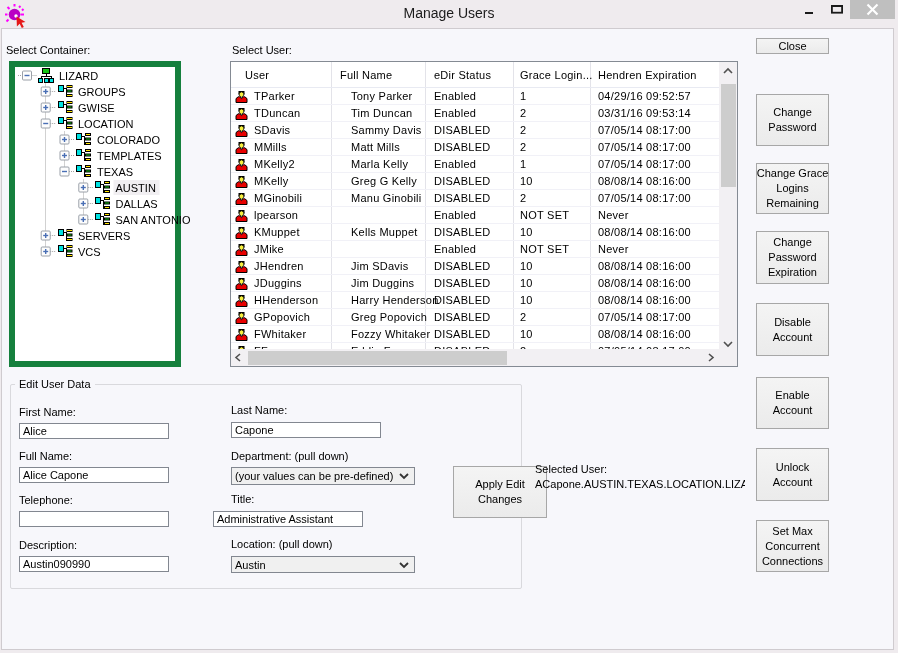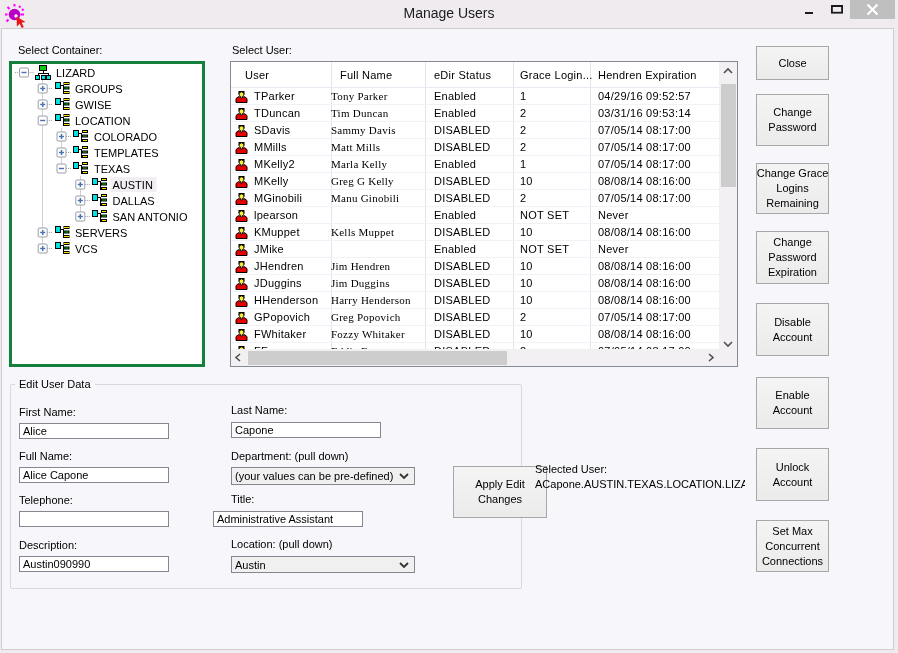--- a/index.html
+++ b/index.html
@@ -4,26 +4,26 @@
 <style>
 * { margin:0; padding:0; box-sizing:border-box; }
 html,body { width:898px; height:653px; }
 body { -webkit-font-smoothing:antialiased; font-family:"Liberation Sans", sans-serif; background:#efebee; position:relative; overflow:hidden; }
 .abs { position:absolute; }
 .lbl { position:absolute; font-size:11px; color:#000; white-space:nowrap; }
 #client { position:absolute; left:1px; top:28px; width:893px; height:622px; background:#f7f7fb; border:1px solid #cfcbcf; }
 #title { position:absolute; left:0; top:5px; width:898px; text-align:center; font-size:14px; color:#1b1b1b; }
 #closebtn { position:absolute; left:850px; top:0; width:45px; height:19px; background:#bfbfbf; }
 .btn { position:absolute; background:linear-gradient(#f4f4f4,#ebebeb); border:1px solid #a7a7a7; font-size:11px; line-height:15px; color:#000; display:flex; align-items:center; justify-content:center; text-align:center; white-space:nowrap; }
-#tree { position:absolute; left:9px; top:61px; width:196px; height:306px; background:#fff; border:3px solid #15803d; }
+#tree { position:absolute; left:9px; top:61px; width:172px; height:306px; background:#fff; border:6px solid #15803d; }
 #list { position:absolute; left:230px; top:61px; width:508px; height:306px; background:#fff; border:1px solid #848a93; overflow:hidden; }
 .hdr { position:absolute; top:0; font-size:11px; letter-spacing:0.25px; color:#000; white-space:nowrap; }
 .row { position:absolute; left:0; width:489px; height:17px; font-size:11px; letter-spacing:0.25px; white-space:nowrap; }
 .row span { position:absolute; top:2px; }
-.c0 { left:23px; } .c1 { left:100px;font-family:Liberation Serif, serif; } .c2 { left:203px; } .c3 { left:289px; } .c4 { left:367px; }
+.c0 { left:23px; } .c1 { left:120px; } .c2 { left:203px; } .c3 { left:289px; } .c4 { left:367px; }
 .vline { position:absolute; top:0; width:1px; height:287px; }
 .usr { position:absolute; left:4px; top:2px; }
 .grp { position:absolute; left:10px; top:384px; width:512px; height:205px; border:1px solid #d9d9dd; border-radius:2px; }
 .grp-lbl { position:absolute; left:4px; top:-7px; background:#f7f7fb; padding:0 4px; font-size:11px; }
 .inp { position:absolute; width:150px; height:16px; background:#fff; border:1px solid #828790; font-size:11px; padding:1px 0 0 3px; color:#000; white-space:nowrap; }
 .cmb { position:absolute; width:184px; height:17px; background:#f0f0f0; border:1px solid #828790; font-size:11px; padding:2px 16px 0 3px; color:#000; white-space:nowrap; }
 .chev { position:absolute; right:5px; top:5px; }
 .sb { background:#f2f0f3; }
 </style>
 </head>
@@ -54,21 +54,21 @@
   <svg width="45" height="19" viewBox="0 0 45 19">
       <g stroke="#fff" stroke-width="2.2">
         <line x1="17.5" y1="4.5" x2="27.5" y2="14.5"></line>
         <line x1="27.5" y1="4.5" x2="17.5" y2="14.5"></line>
       </g>
     </svg>
 </div>
 
 <div id="client"></div>
 
-<div class="lbl" style="left:18px;top:44px">Select Container:</div>
+<div class="lbl" style="left:6px;top:44px">Select Container:</div>
 <div class="lbl" style="left:232px;top:44px">Select User:</div>
 
 <div id="tree">
 <svg width="202" height="304" viewBox="0 0 202 304" font-family="Liberation Sans, sans-serif" font-size="11">
 <g stroke="#a3a3a3" stroke-width="1" stroke-dasharray="1 1" fill="none">
 <line x1="3" y1="8.5" x2="7.5" y2="8.5"></line>
 <line x1="16.5" y1="8.5" x2="22" y2="8.5"></line>
 <line x1="30.5" y1="16.5" x2="30.5" y2="184.5"></line>
 <line x1="49.5" y1="64.5" x2="49.5" y2="104.5"></line>
 <line x1="68.5" y1="112.5" x2="68.5" y2="152.5"></line>
@@ -399,21 +399,21 @@
       <span class="c3">NOT SET</span>
       <span class="c4">Never</span>
     </div>
 <div class="row" style="top:196px;border-bottom:1px solid #f1f1f7">
       <svg class="usr" width="13" height="13" viewBox="0 0 13 13">
         <path d="M 3.5 1 h 6 v 3.5 h -6 z" fill="#000"></path>
         <path d="M 4.2 3 L 6.5 1.8 L 8.8 3 L 8.8 5.2 L 6.5 7.4 L 4.2 5.2 Z" fill="#f6ef3e" stroke="#000" stroke-width="0.8"></path>
         <path d="M 1 12.5 V 8.6 L 3.2 6.8 H 4.6 L 6.5 8.6 L 8.4 6.8 H 9.8 L 12 8.6 V 12.5 Z" fill="#e80000" stroke="#000" stroke-width="1"></path>
       </svg>
       <span class="c0">JHendren</span>
-      <span class="c1">Jim Hendren</span>
+      <span class="c1">Jim SDavis</span>
       <span class="c2">DISABLED</span>
       <span class="c3">10</span>
       <span class="c4">08/08/14 08:16:00</span>
     </div>
 <div class="row" style="top:213px;border-bottom:1px solid #f1f1f7">
       <svg class="usr" width="13" height="13" viewBox="0 0 13 13">
         <path d="M 3.5 1 h 6 v 3.5 h -6 z" fill="#000"></path>
         <path d="M 4.2 3 L 6.5 1.8 L 8.8 3 L 8.8 5.2 L 6.5 7.4 L 4.2 5.2 Z" fill="#f6ef3e" stroke="#000" stroke-width="0.8"></path>
         <path d="M 1 12.5 V 8.6 L 3.2 6.8 H 4.6 L 6.5 8.6 L 8.4 6.8 H 9.8 L 12 8.6 V 12.5 Z" fill="#e80000" stroke="#000" stroke-width="1"></path>
       </svg>
@@ -482,21 +482,21 @@
 <div class="abs sb" style="left:0;top:287px;width:488px;height:17px"></div>
 <svg class="abs" style="left:2px;top:290px" width="10" height="11" viewBox="0 0 10 11">
       <polyline points="7,2 3,5.5 7,9" fill="none" stroke="#505050" stroke-width="1.6"></polyline>
     </svg>
 <div class="abs" style="left:17px;top:288.5px;width:259px;height:14px;background:#cdcdcd"></div>
 <svg class="abs" style="left:475px;top:290px" width="10" height="11" viewBox="0 0 10 11">
       <polyline points="3,2 7,5.5 3,9" fill="none" stroke="#505050" stroke-width="1.6"></polyline>
     </svg>
 </div>
 
-<div class="btn" style="left:756px;top:46px;width:73px;height:34px">Close</div>
+<div class="btn" style="left:756px;top:38px;width:73px;height:16px">Close</div>
 <div class="btn" style="left:756px;top:94px;width:73px;height:52px">Change<br>Password</div>
 <div class="btn" style="left:756px;top:163px;width:73px;height:51px">Change Grace<br>Logins<br>Remaining</div>
 <div class="btn" style="left:756px;top:231px;width:73px;height:53px">Change<br>Password<br>Expiration</div>
 <div class="btn" style="left:756px;top:303px;width:73px;height:53px">Disable<br>Account</div>
 <div class="btn" style="left:756px;top:377px;width:73px;height:52px">Enable<br>Account</div>
 <div class="btn" style="left:756px;top:448px;width:73px;height:53px">Unlock<br>Account</div>
 <div class="btn" style="left:756px;top:520px;width:73px;height:52px">Set Max<br>Concurrent<br>Connections</div>
 
 <div class="grp">
     <div class="grp-lbl">Edit User Data</div>

